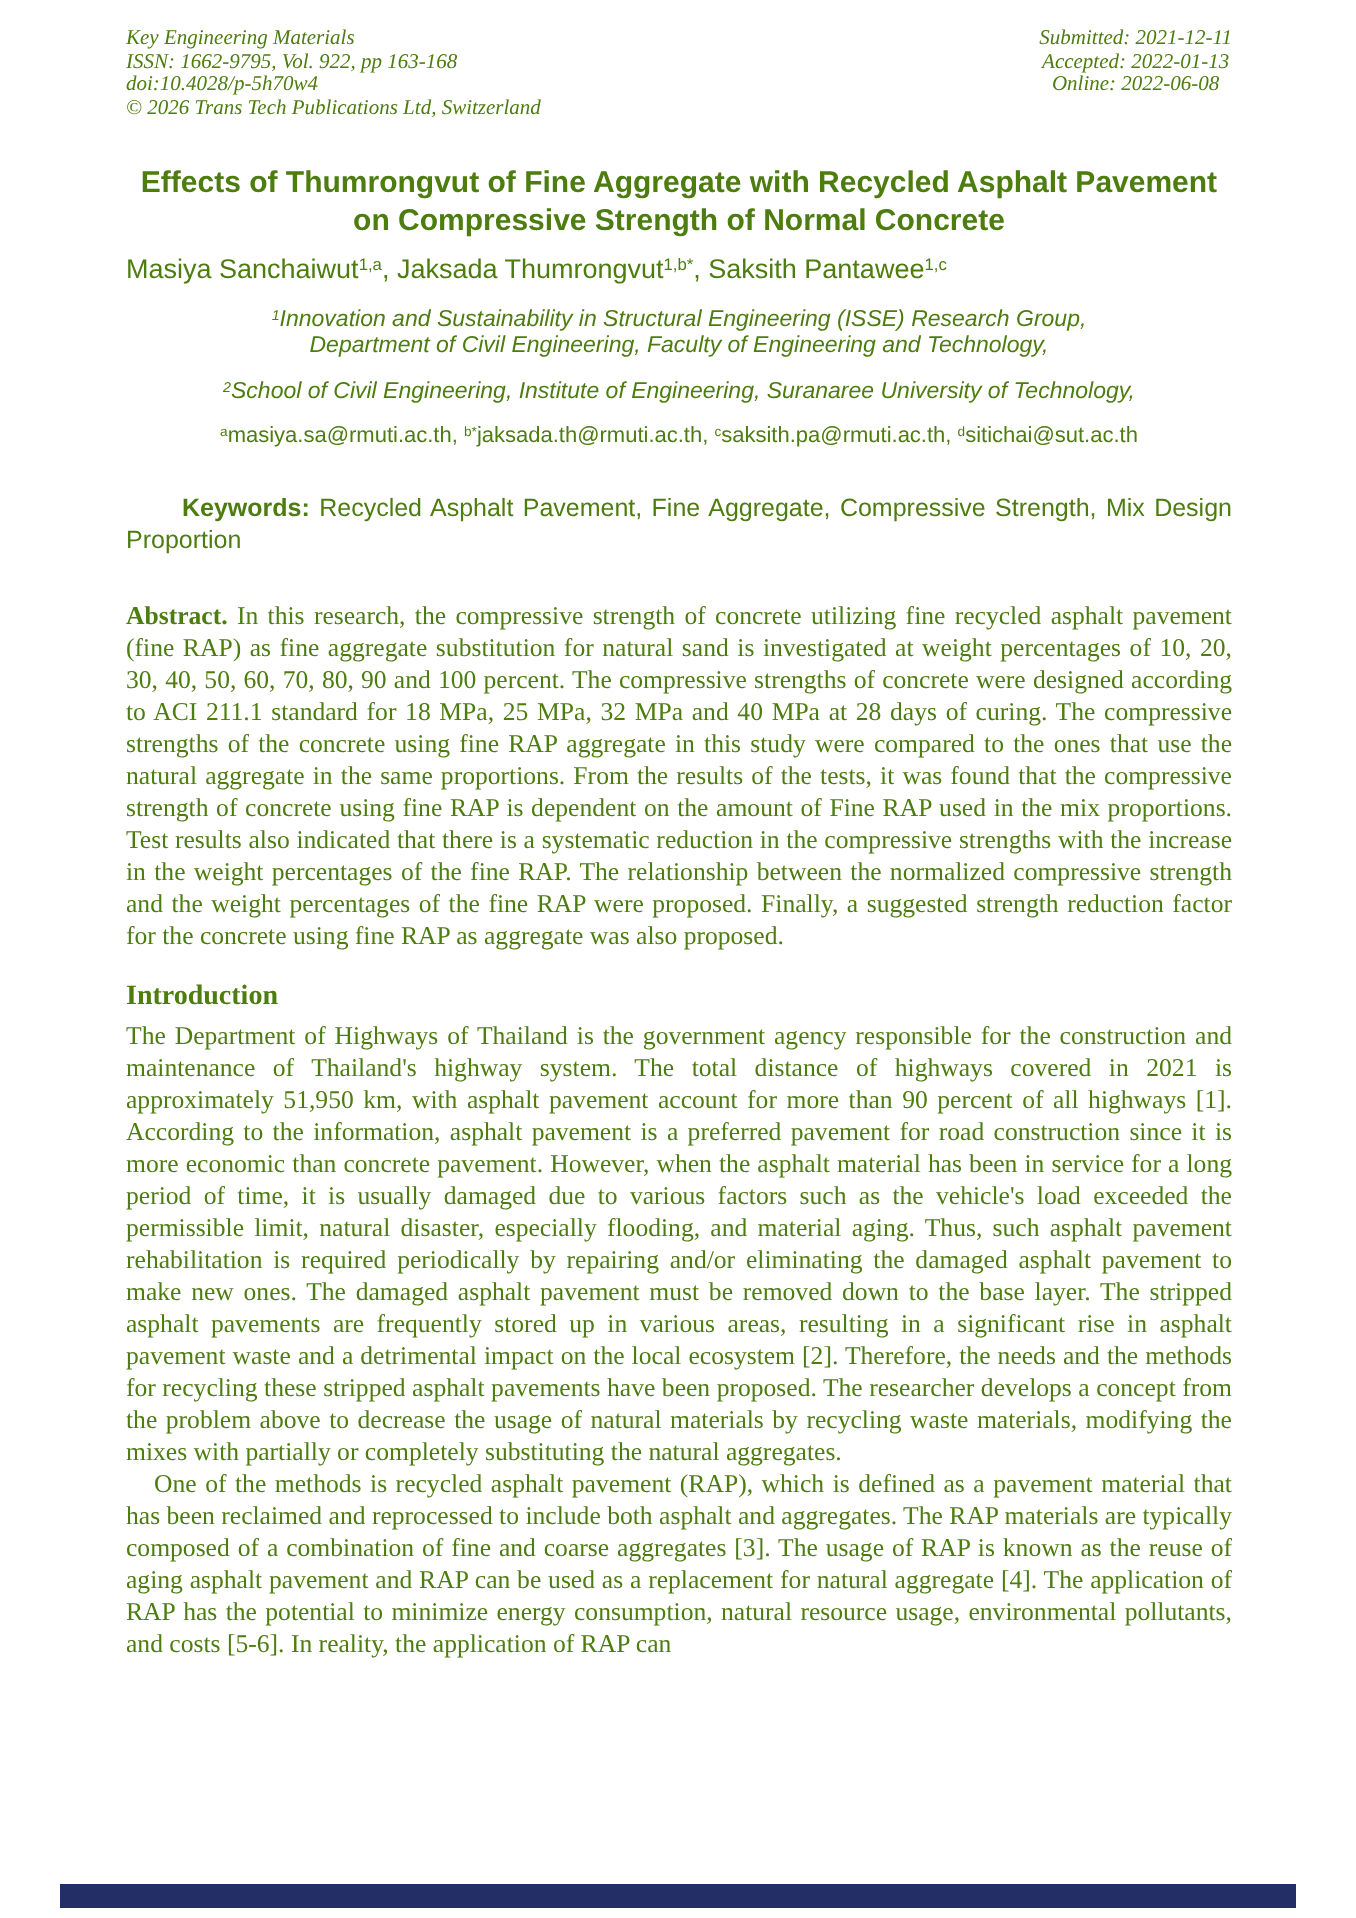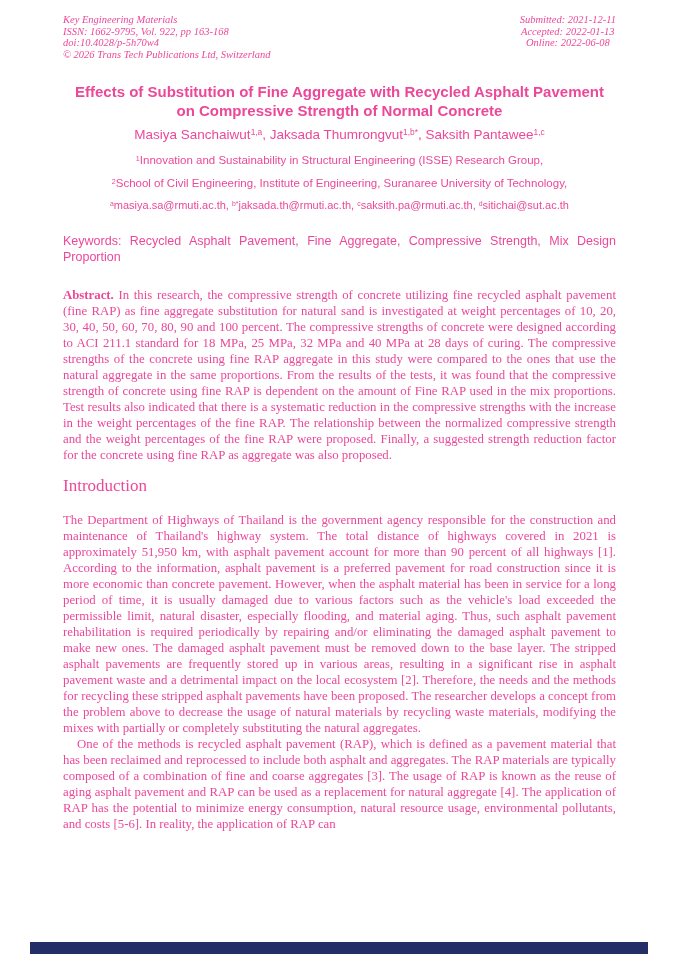--- a/index.html
+++ b/index.html
@@ -3,21 +3,21 @@
 <meta charset="utf-8">
 <style>
   * { margin: 0; padding: 0; box-sizing: border-box; }
   html, body { background: #ffffff; }
   .page {
     position: relative;
     width: 678px;
     height: 959px;
     margin: 0 auto;
     background: #ffffff;
-    color: #ec4899;
+    color: #4d7c0f;
     font-family: "Liberation Serif", serif;
     padding: 14px 62px 0 63px;
     overflow: hidden;
   }
   
   .page-header {
     display: flex;
     justify-content: space-between;
     font-style: italic;
     font-size: 10.5px;
@@ -32,69 +32,69 @@
     font-weight: bold;
     font-size: 15px;
     line-height: 19px;
     text-align: center;
   }
   .authors {
     margin-top: 5px;
     font-family: "Liberation Sans", sans-serif;
     font-size: 13.5px;
     line-height: 19px;
-    text-align: center;
   }
   sup {
     font-size: 0.62em;
     vertical-align: baseline;
     position: relative;
     top: -0.45em;
     line-height: 0;
   }
   .affiliation {
     margin-top: 10px;
     font-family: "Liberation Sans", sans-serif;
     font-size: 11.5px;
     line-height: 13px;
     text-align: center;
+    font-style: italic;
   }
   .emails {
     margin-top: 9px;
     font-family: "Liberation Sans", sans-serif;
     font-size: 11px;
     line-height: 13px;
     text-align: center;
   }
   
   .keywords {
     margin-top: 21px;
     font-family: "Liberation Sans", sans-serif;
     font-size: 12.5px;
     line-height: 16px;
     text-align: justify;
   }
-  .keywords b { font-weight: normal; }
+  .keywords b { font-weight: bold; margin-left: 28px; }
   
   .abstract {
     margin-top: 22px;
     font-size: 12.8px;
     line-height: 16px;
     text-align: justify;
     font-family: Liberation Serif, serif;
   }
   .abstract b { font-weight: bold; }
   .section-heading {
     margin-top: 15px;
-    font-size: 17px;
+    font-size: 14px;
     line-height: 16px;
-    font-weight: normal;
+    font-weight: bold;
   }
   .body-par {
-    margin-top: 18px;
+    margin-top: 3px;
     font-size: 12.8px;
     line-height: 16px;
     text-align: justify;
   }
   .body-par.indent { margin-top: 0; text-indent: 14px; }
   
   .footer-bar {
     position: absolute;
     left: 30px;
     right: 30px;
@@ -115,28 +115,29 @@
       <div>doi:10.4028/p-5h70w4</div>
       <div>© 2026 Trans Tech Publications Ltd, Switzerland</div>
     </div>
     <div class="header-right">
       <div>Submitted: 2021-12-11</div>
       <div>Accepted: 2022-01-13</div>
       <div>Online: 2022-06-08</div>
     </div>
   </div>
 
-  <h1 class="title">Effects of Substitution of Fine Aggregate with Recycled Asphalt Pavement on Compressive Strength of Normal Concrete</h1>
+  <h1 class="title">Effects of Thumrongvut of Fine Aggregate with Recycled Asphalt Pavement on Compressive Strength of Normal Concrete</h1>
 
   <div class="authors">
     <div><span>Masiya Sanchaiwut</span><sup>1,a</sup><span>, Jaksada Thumrongvut</span><sup>1,b*</sup><span>, Saksith Pantawee</span><sup>1,c</sup></div>
   </div>
 
   <div class="affiliation">
     <div><sup>1</sup><span>Innovation and Sustainability in Structural Engineering (ISSE) Research Group,</span></div>
+    <div>Department of Civil Engineering, Faculty of Engineering and Technology,</div>
   </div>
 
   <div class="affiliation">
     <div><sup>2</sup><span>School of Civil Engineering, Institute of Engineering, Suranaree University of Technology,</span></div>
   </div>
 
   <div class="emails"><sup>a</sup><span>masiya.sa@rmuti.ac.th, </span><sup>b*</sup><span>jaksada.th@rmuti.ac.th, </span><sup>c</sup><span>saksith.pa@rmuti.ac.th, </span><sup>d</sup><span>sitichai@sut.ac.th</span></div>
 
   <p class="keywords"><b>Keywords:</b> <span>Recycled Asphalt Pavement, Fine Aggregate, Compressive Strength, Mix Design Proportion</span></p>
 

